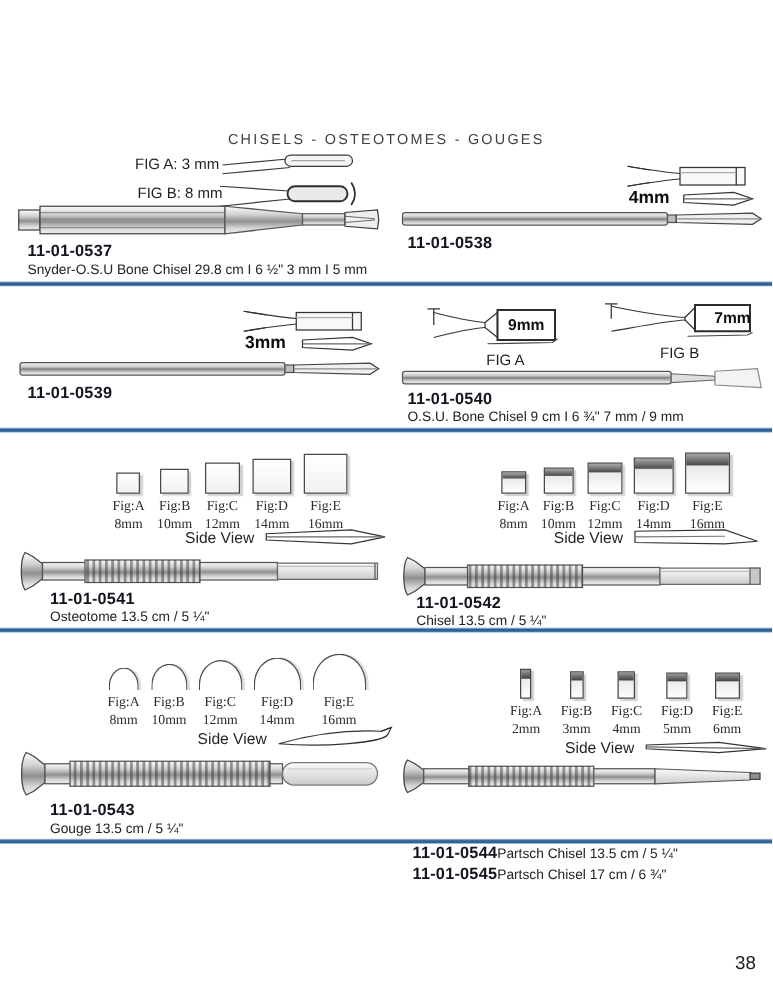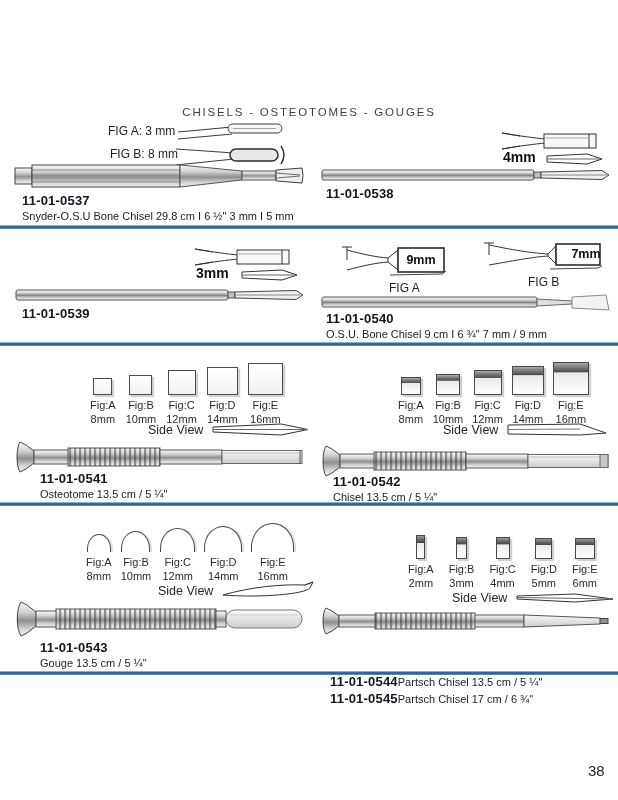--- a/index.html
+++ b/index.html
@@ -15,21 +15,21 @@
   .divider {
     position:absolute; left:0; width:618px; height:3.5px;
     background:linear-gradient(180deg,#b8cfe4 0%,#2f6094 40%,#2f6094 72%,#7ea6cc 100%);
   }
   .code { font-size:13px; font-weight:600; color:#14141f; letter-spacing:.2px; }
   .desc { font-size:11px; color:#232323; white-space:nowrap; }
   .figlabel { font-size:12px; color:#1f1f1f; white-space:nowrap; }
   .bold-size { font-size:14px; font-weight:700; color:#0e0e0e; }
   .sv-label { font-size:12.5px; color:#262626; }
   .mm-box-label { position:absolute; font-size:12.5px; font-weight:600; color:#101010; text-align:center; }
-  .fig-row { position:absolute; display:flex; align-items:flex-start; }
+  .fig-row { position:absolute; display:flex; align-items:flex-start;font-family:Liberation Serif, serif; }
   .fig-col { display:flex; flex-direction:column; align-items:center; font-size:11px; color:#2b2b2b; line-height:1.3; }
   .fig-shape-wrap { display:flex; align-items:flex-end; justify-content:center; margin-bottom:3px; }
   .sq { border:1.5px solid #4a4a4a; background:linear-gradient(180deg,#ffffff,#f1f1f1); box-shadow:2px 2px 1px rgba(150,150,150,.45); }
   .sq.dark { background:linear-gradient(180deg,#a8a8a8 0%,#4e4e4e 28%,#e9e9e9 32%,#ffffff 100%); }
   .arch { border:1.5px solid #4a4a4a; border-bottom:none; background:#fff;
           border-radius:55% 55% 0 0 / 92% 92% 0 0; box-shadow:2px 0 0 rgba(150,150,150,.3); }
   .bar { border:1px solid #474747; background:linear-gradient(180deg,#9a9a9a 0%,#454545 30%,#ececec 34%,#fdfdfd 100%); box-shadow:2px 2px 1px rgba(150,150,150,.45); }
   .sideview { position:absolute; display:flex; align-items:center; gap:8px; }
   .code-line { position:absolute; display:flex; align-items:baseline; white-space:nowrap;margin-top:36px; }
   .pageno { position:absolute; font-size:15px; color:#1e1e1e; }

